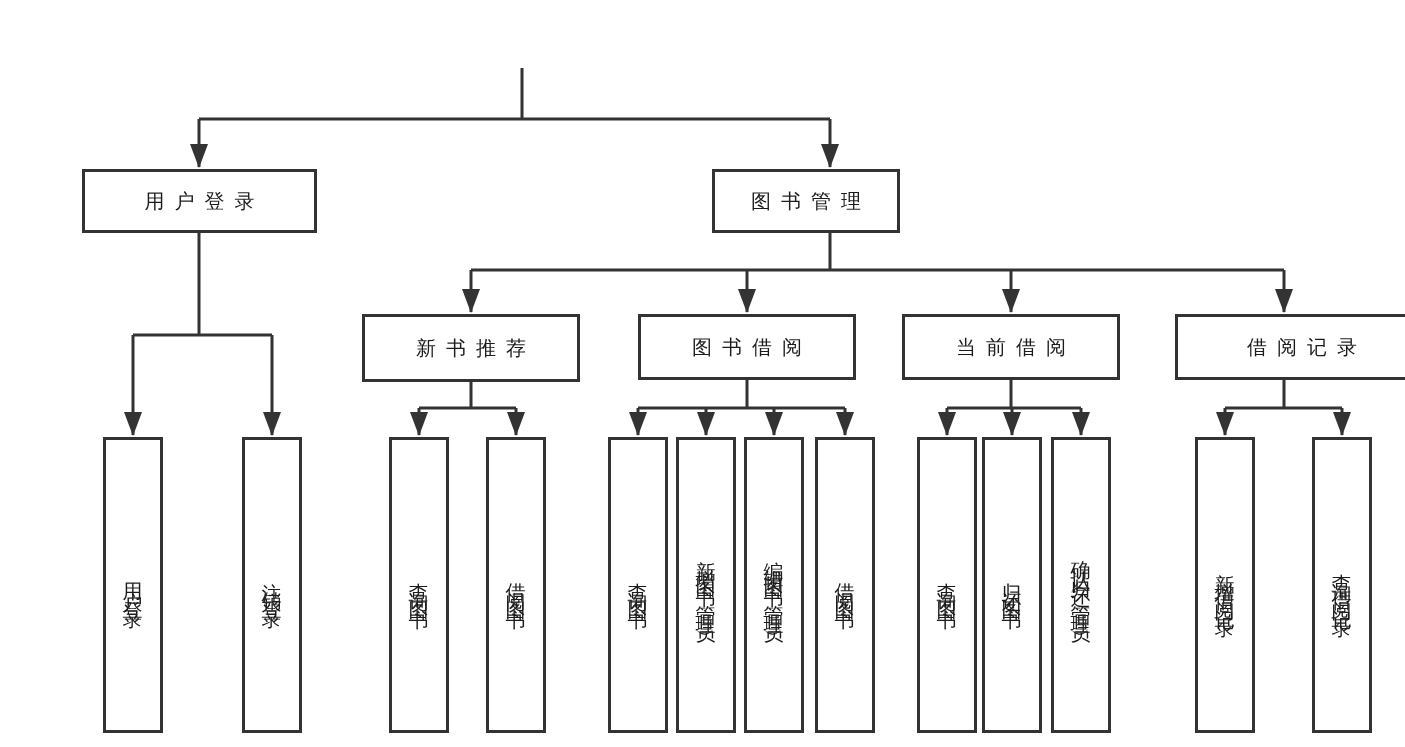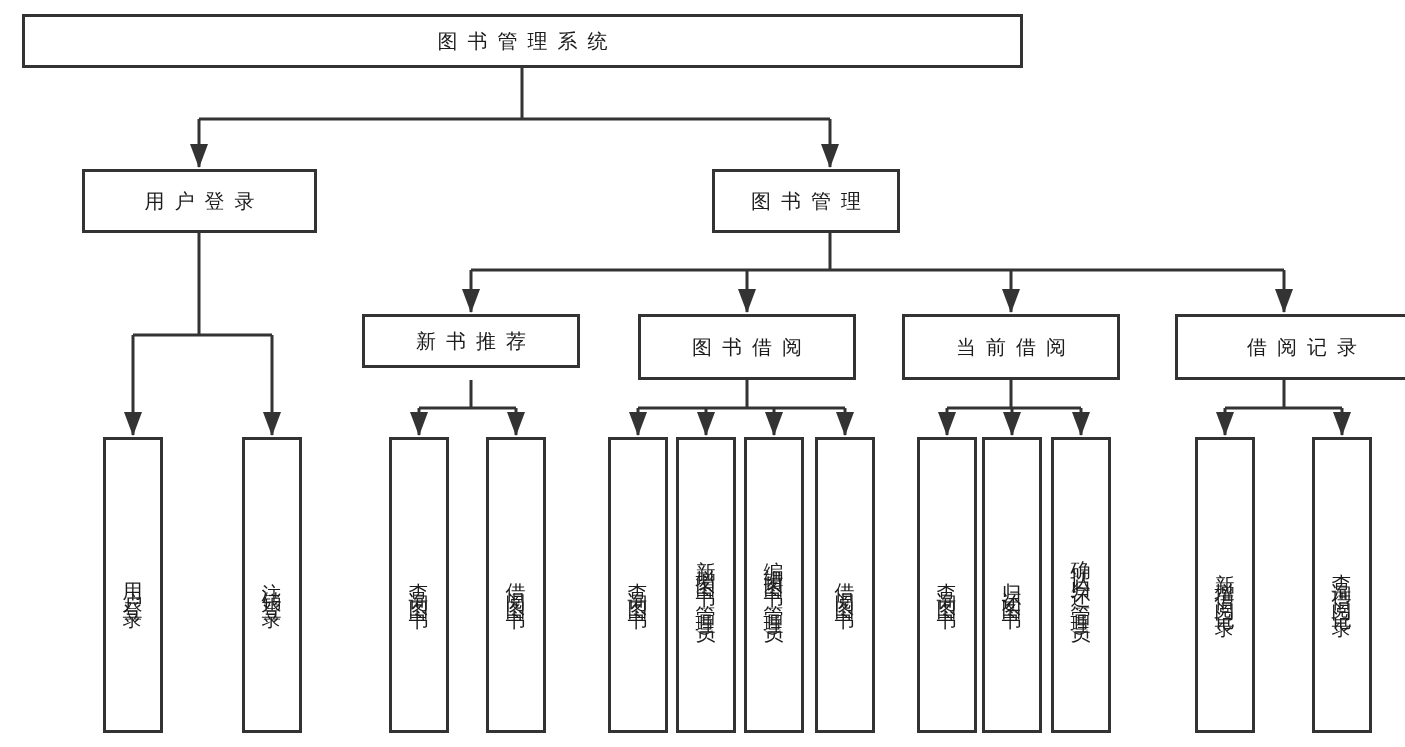--- a/index.html
+++ b/index.html
@@ -108,32 +108,29 @@
     <line class="arrowline" x1="706" y1="408" x2="706" y2="435" marker-end="url(#arrow)"></line>
     <line class="arrowline" x1="774" y1="408" x2="774" y2="435" marker-end="url(#arrow)"></line>
     <line class="arrowline" x1="845" y1="408" x2="845" y2="435" marker-end="url(#arrow)"></line>
     <line class="arrowline" x1="947" y1="408" x2="947" y2="435" marker-end="url(#arrow)"></line>
     <line class="arrowline" x1="1012" y1="408" x2="1012" y2="435" marker-end="url(#arrow)"></line>
     <line class="arrowline" x1="1081" y1="408" x2="1081" y2="435" marker-end="url(#arrow)"></line>
     <line class="arrowline" x1="1225" y1="408" x2="1225" y2="435" marker-end="url(#arrow)"></line>
     <line class="arrowline" x1="1342" y1="408" x2="1342" y2="435" marker-end="url(#arrow)"></line>
   </svg>
 
-  <div class="box" style="left:22px; top:14px; width:1001px; height:54px;">
-    <span class="lbl">图书管理系统</span>
-  </div>
 
   <div class="box" style="left:82px; top:169px; width:235px; height:64px;">
     <span class="lbl">用户登录</span>
   </div>
   <div class="box" style="left:712px; top:169px; width:188px; height:64px;">
     <span class="lbl">图书管理</span>
   </div>
 
-  <div class="box" style="left:362px; top:314px; width:218px; height:54px;">
+  <div class="box" style="left:362px; top:314px; width:218px; height:68px;">
     <span class="lbl">新书推荐</span>
   </div>
   <div class="box" style="left:638px; top:314px; width:218px; height:66px;">
     <span class="lbl">图书借阅</span>
   </div>
   <div class="box" style="left:902px; top:314px; width:218px; height:66px;">
     <span class="lbl">当前借阅</span>
   </div>
   <div class="box" style="left:1175px; top:314px; width:254px; height:66px;">
     <span class="lbl">借阅记录</span>

